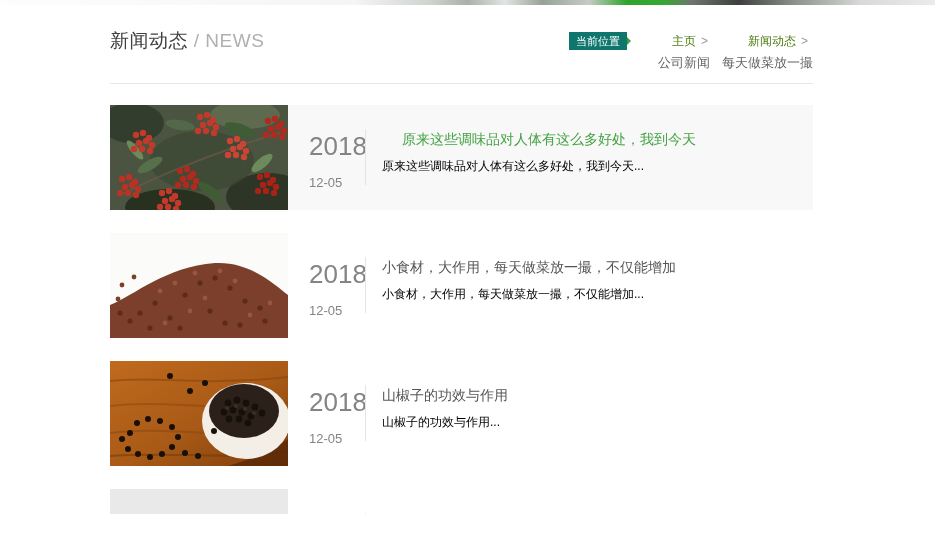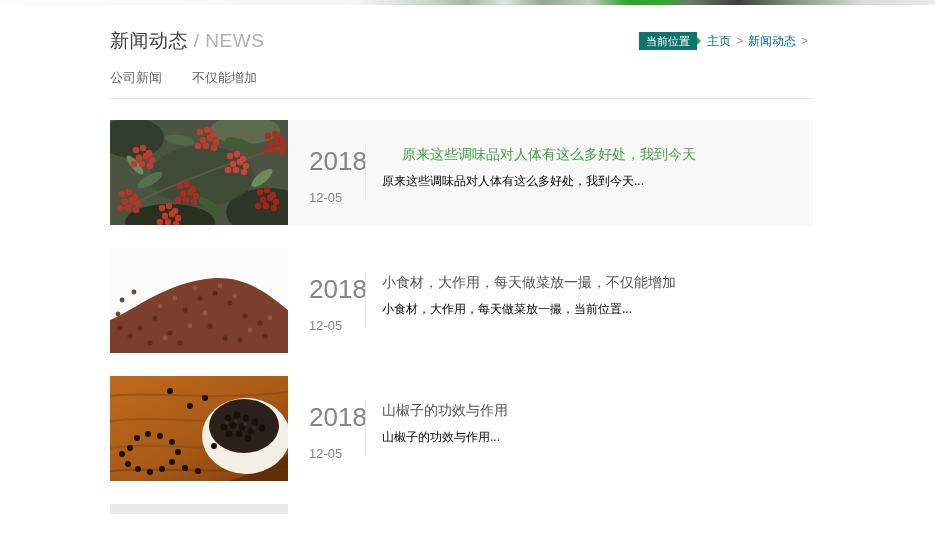--- a/index.html
+++ b/index.html
@@ -19,24 +19,24 @@
   .container { width:703px; margin-left:110px; }
 
   .page-header { display:flex; justify-content:space-between; align-items:center; margin-top:23px; }
   .page-title { font-size:19px; color:#404040; letter-spacing:.5px; }
   .page-title .sep, .page-title .en { color:#b0b0b0; font-weight:normal; }
 
   .breadcrumb { display:flex; align-items:center; font-size:12px; color:#8f8f8f; white-space:nowrap; }
   .crumb-badge { position:relative; background:#0f766e; color:#fff; font-size:11px; line-height:16px; padding:1px 7px; margin-right:10px; }
   .crumb-badge::after { content:""; position:absolute; right:-4px; top:50%; margin-top:-4px;
       border-top:4px solid transparent; border-bottom:4px solid transparent; border-left:4px solid #3aa23a; }
-  .breadcrumb a { color:#0369a1; text-decoration:none; }
+  .breadcrumb a { color:#4d7c0f; text-decoration:none;margin-left:35px; }
   .crumb-sep { margin:0 5px; color:#9a9a9a; }
 
-  .tabs { display:flex; gap:30px; margin-top:15px; padding-bottom:11px; border-bottom:1px solid #e8e8e8; }
+  .tabs { display:flex; gap:12px; padding-bottom:11px; border-bottom:1px solid #e8e8e8;justify-content:flex-end; }
   .tab { font-size:13px; color:#666; cursor:pointer; }
 
   .news-list { margin-top:21px; }
   .news-item { display:flex; height:105px; margin-bottom:23px; cursor:pointer; }
   .news-item.highlight { background:#f7f8f7; }
   .thumb { width:178px; height:105px; flex:none; overflow:hidden; }
   .thumb svg { display:block; }
   .thumb.placeholder { background:#e9e9e9; }
 
   .date-box { flex:none; width:77px; padding:29px 0 0 21px; color:#848484; }
@@ -68,21 +68,21 @@
         <span class="crumb-badge">当前位置</span>
         <a href="#">主页</a>
         <span class="crumb-sep">&gt;</span>
         <a href="#">新闻动态</a>
         <span class="crumb-sep">&gt;</span>
       </div>
     </div>
 
     <div class="tabs">
       <span class="tab">公司新闻</span>
-      <span class="tab">不仅能增加</span>
+      <span class="tab">每天做菜放一撮</span>
     </div>
 
     <div class="news-list">
 
       <div class="news-item highlight">
         <div class="thumb">
           <svg width="178" height="105" viewBox="0 0 178 105" xmlns="http://www.w3.org/2000/svg">
             <defs>
               <g id="berrycl">
                 <circle cx="0" cy="0" r="3.2"></circle>
@@ -174,21 +174,21 @@
             </g>
           </svg>
         </div>
         <div class="date-box">
           <div class="date-year">2018</div>
           <div class="date-md">12-05</div>
         </div>
         <div class="vline"></div>
         <div class="item-content">
           <div class="item-title">小食材，大作用，每天做菜放一撮，不仅能增加</div>
-          <div class="item-summary">小食材，大作用，每天做菜放一撮，当前位置...</div>
+          <div class="item-summary">小食材，大作用，每天做菜放一撮，不仅能增加...</div>
         </div>
       </div>
 
       <div class="news-item">
         <div class="thumb">
           <svg width="178" height="105" viewBox="0 0 178 105" xmlns="http://www.w3.org/2000/svg">
             <defs>
               <linearGradient id="wood" x1="0" y1="0" x2="1" y2="1">
                 <stop offset="0" stop-color="#c06a1e"></stop>
                 <stop offset=".55" stop-color="#a85a16"></stop>

